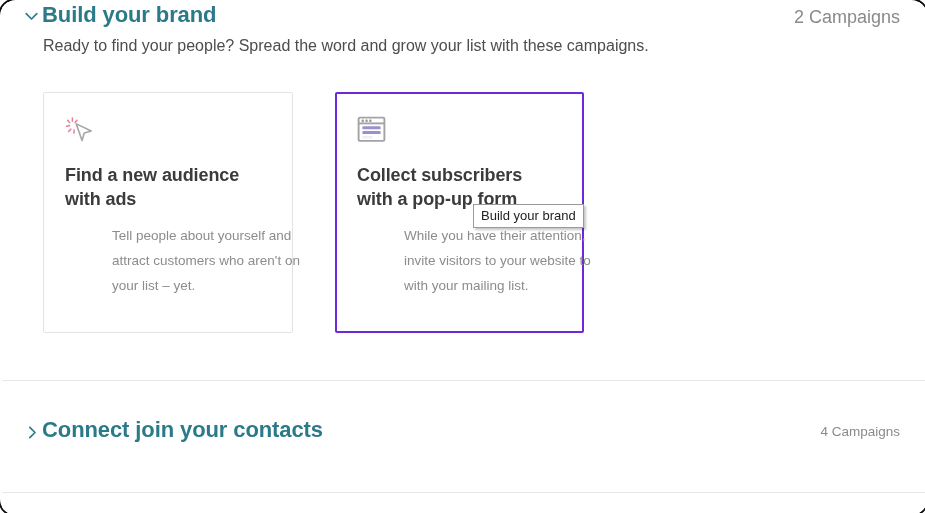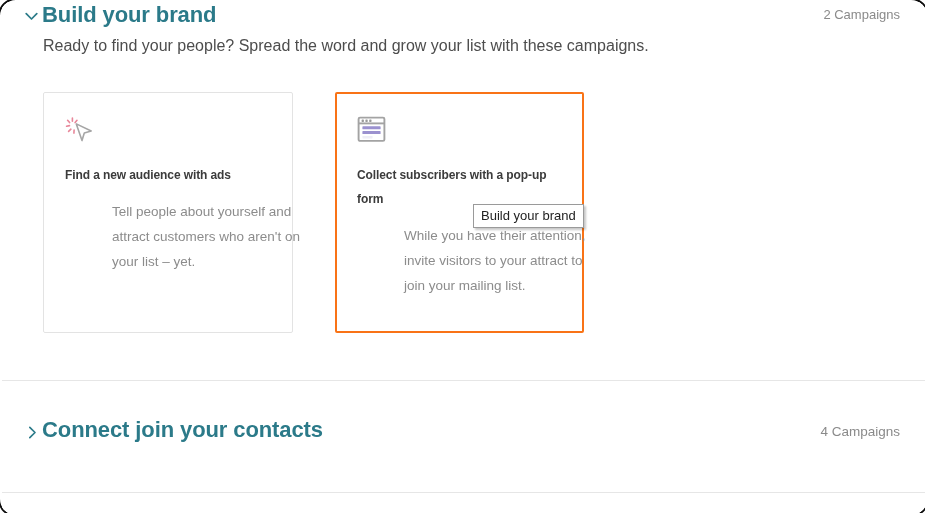--- a/index.html
+++ b/index.html
@@ -72,21 +72,21 @@
     font-weight: bold;
     color: #2b7a89;
     letter-spacing: -0.1px;
     white-space: nowrap;
   }
 
   .sec-count {
     position: absolute;
     right: 27px;
     top: 5px;
-    font-size: 13px;
+    font-size: 18px;
     color: #8a8a8a;
     white-space: nowrap;
   }
 
   .sec-sub {
     position: absolute;
     left: 41px;
     top: 35px;
     font-size: 16px;
     color: #4d4d4d;
@@ -107,33 +107,33 @@
     height: 241px;
     background: #ffffff;
     border: 1px solid #e3e3e3;
     border-radius: 2px;
     padding: 22px 21px 0 21px;
   }
   .card.c1 { left: 0; }
   .card.c2 {
     left: 292px;
     width: 249px;
-    border: 2px solid #f97316;
+    border: 2px solid #6d28d9;
     padding: 21px 20px 12px 20px;
   }
 
   .card-icon {
     width: 30px;
     height: 30px;
     margin-bottom: 18px;
   }
   .card-icon svg { display: block; }
 
   .card-title {
-    font-size: 12px;
+    font-size: 18px;
     font-weight: bold;
     color: #3b3b3b;
     line-height: 24px;
     letter-spacing: -0.1px;
     width: 200px;
     margin-bottom: 12px;
   }
 
   .card-desc {
     font-size: 13.5px;
@@ -275,21 +275,21 @@
                 <rect x="12.2" y="4.6" width="2.3" height="2.3" rx="0.4"></rect>
               </g>
               <g fill="#9b91cf">
                 <rect x="5.4" y="11.3" width="18.2" height="3.0" rx="0.6"></rect>
                 <rect x="5.4" y="16.1" width="18.2" height="3.0" rx="0.6"></rect>
               </g>
               <rect x="5.4" y="20.9" width="10.2" height="2.5" rx="0.6" fill="#efeef6"></rect>
             </svg>
           </div>
           <div class="card-title">Collect subscribers with a pop-up form</div>
-          <div class="card-desc">While you have their attention, invite visitors to your attract to join your mailing list.</div>
+          <div class="card-desc">While you have their attention, invite visitors to your website to with your mailing list.</div>
         </div>
 
       </div>
 
       <div class="tooltip">Build your brand</div>
     </div>
 
     <div class="divider d1"></div>
 
     <div class="section-closed">

